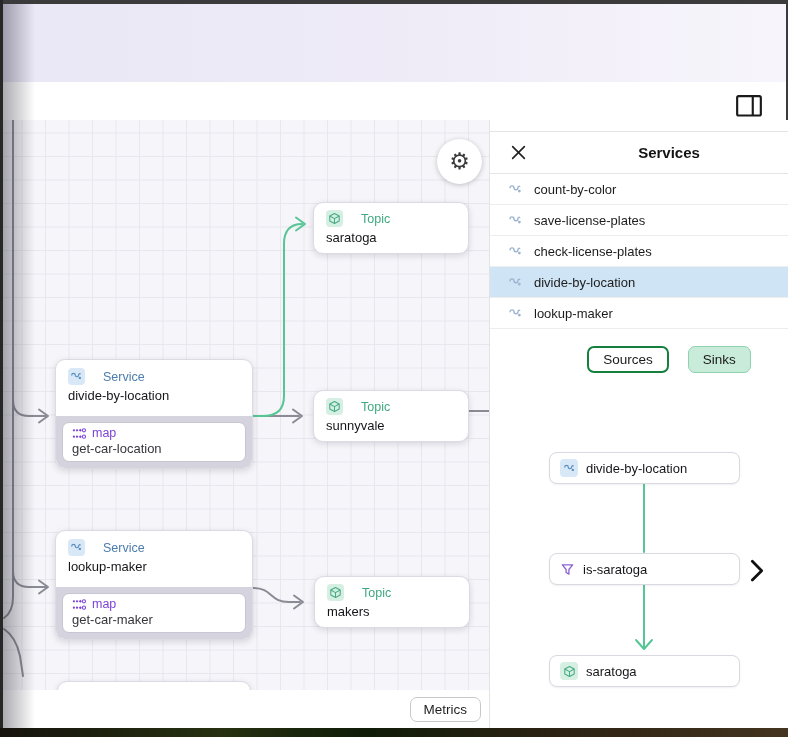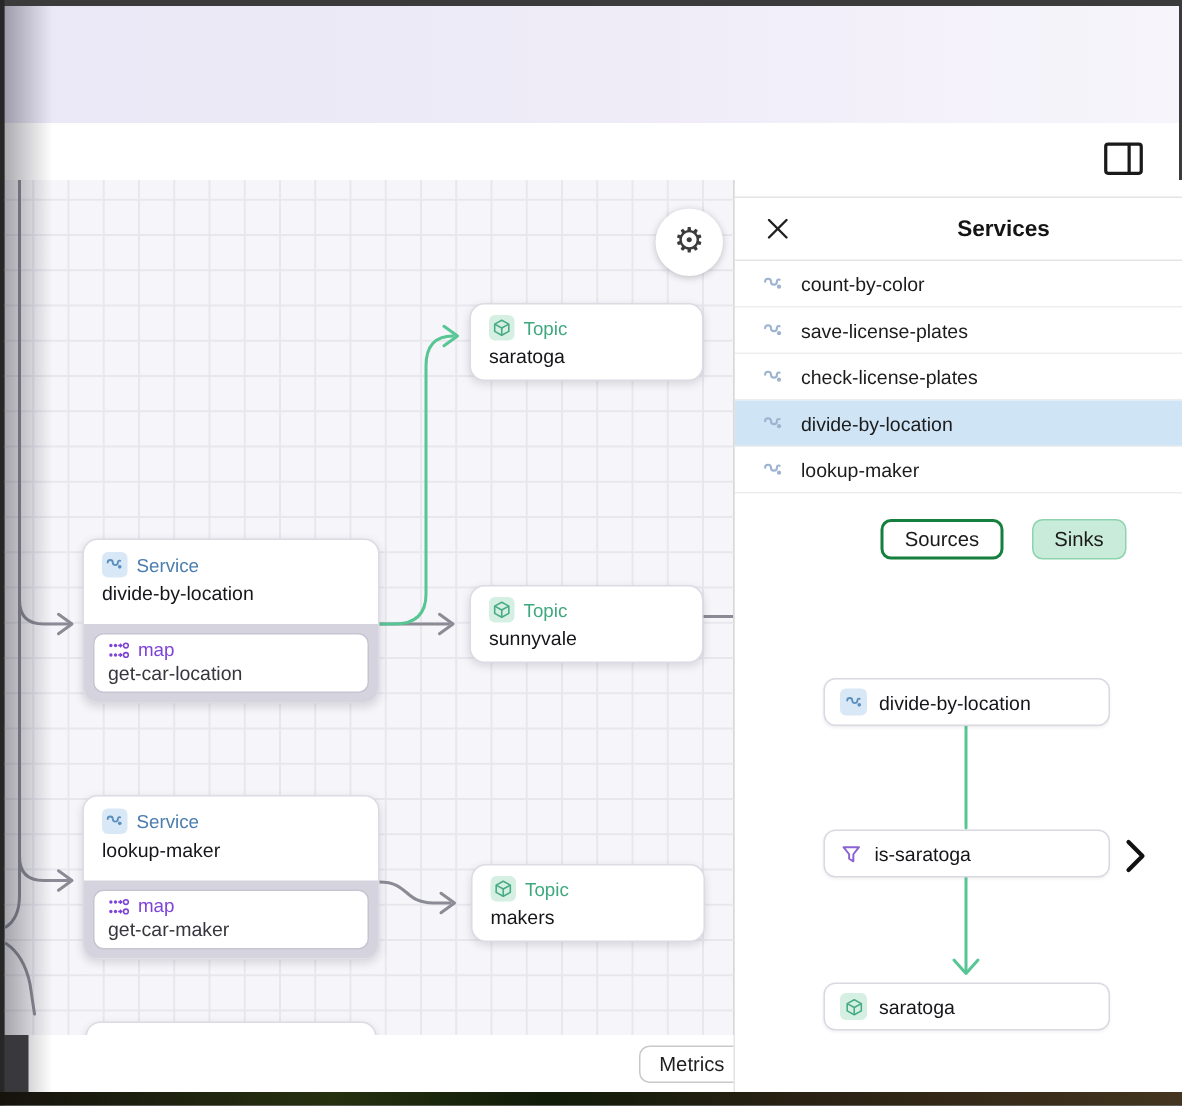--- a/index.html
+++ b/index.html
@@ -25,21 +25,21 @@
                              linear-gradient(90deg,#e8e7ee 1px, transparent 1px);
             background-size:23.5px 23.5px; background-position:-5px -11px; }
   .edge-shadow { position:absolute; left:3px; top:4px; width:32px; height:724px; z-index:6;
                  background:linear-gradient(90deg, rgba(45,45,58,0.40), rgba(45,45,58,0)); pointer-events:none; }
 
   .edges { position:absolute; left:0; top:0; z-index:1; }
 
   
   .node { position:absolute; background:#fff; border:1px solid #dcdbe4; border-radius:10px;
           box-shadow:0 2px 6px rgba(70,70,95,.18); z-index:3; }
-  .node .type-row { display:flex; align-items:center; gap:6px; font-size:12.5px; }
+  .node .type-row { display:flex; align-items:center; gap:18px; font-size:12.5px; }
   .node .nname { font-size:13px; color:#16161a; margin-top:3px; }
   .icon-sq { width:17px; height:17px; border-radius:4px; display:flex; align-items:center; justify-content:center; }
   .icon-sq svg { width:13px; height:13px; }
   .blue-sq  { background:#d9e8f7; color:#5b8fc0; }
   .green-sq { background:#d6efe3; color:#47ab85; }
   .t-blue  { color:#4b7dad; }
   .t-green { color:#3fa87f; }
   .t-purple{ color:#7d43d8; }
 
   .topic-node { width:156px; height:52px; padding:7px 12px; }
@@ -54,21 +54,21 @@
   .partial-node { position:absolute; left:54px; top:561px; width:194px; height:14px;
                   background:#fff; border:1px solid #dcdbe4; border-radius:10px 10px 0 0;
                   box-shadow:0 2px 6px rgba(70,70,95,.18); z-index:3; }
 
   .gear-btn { position:absolute; left:434px; top:19px; width:45px; height:45px; border-radius:50%;
               background:#fff; box-shadow:0 1px 5px rgba(60,60,80,.30); display:flex; align-items:center;
               justify-content:center; z-index:4; cursor:pointer; }
   .gear-glyph { font-family:"DejaVu Sans", sans-serif; font-size:23px; color:#3c3c3c; line-height:1; }
 
   
-  .bottom-bar { position:absolute; left:19px; top:690px; width:486px; height:38px; background:#fff;
+  .bottom-bar { position:absolute; left:3px; top:690px; width:486px; height:38px; background:#fff;
                 display:flex; align-items:center; justify-content:flex-end; padding-right:8px; z-index:4; }
   .metrics-btn { background:#fff; border:1px solid #c9c9c9; border-radius:7px; padding:4px 13px;
                  font-size:13.5px; color:#1f1f1f; cursor:pointer; }
 
   
   .panel { position:absolute; left:489px; top:120px; width:359px; height:608px; background:#fff;
            border-left:1px solid #e3e3e3; z-index:7; }
   .panel-header { margin-top:11px; height:43px; border-top:1px solid #e4e4e4; border-bottom:1px solid #e4e4e4;
                   position:relative; display:flex; align-items:center; justify-content:center; }
   .panel-title { font-size:15px; font-weight:600; color:#141414; }

